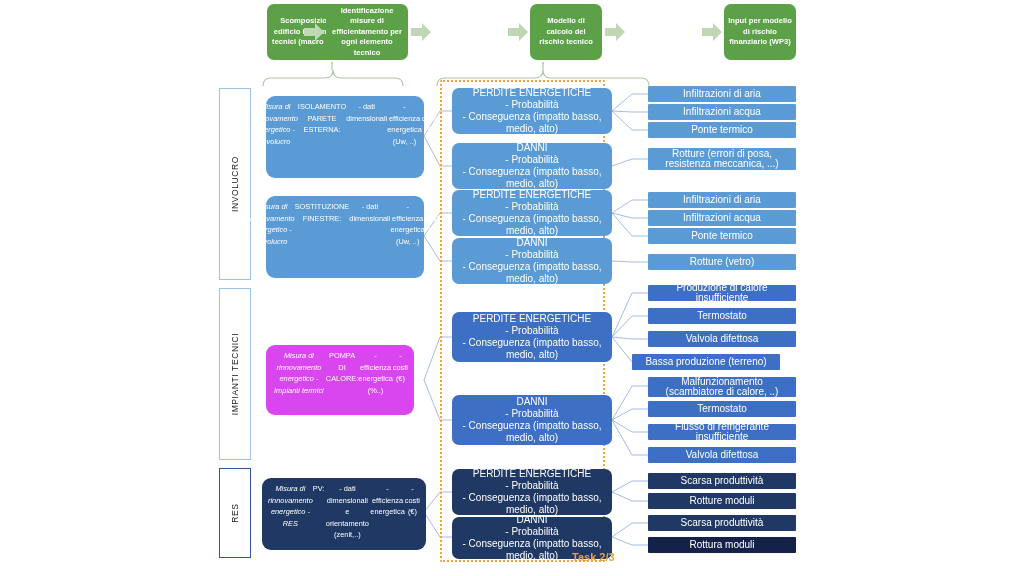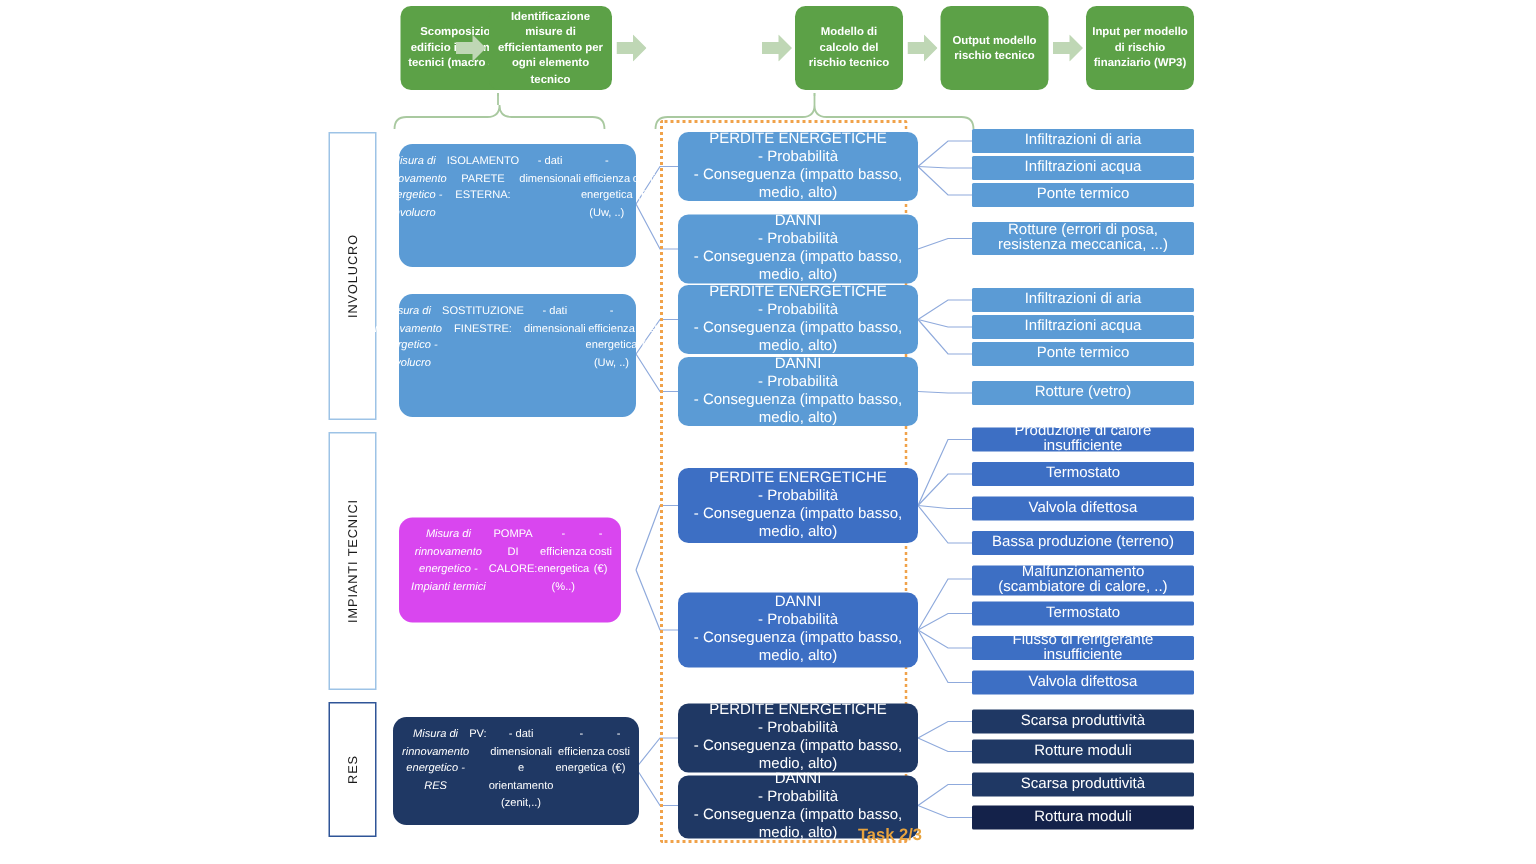--- a/index.html
+++ b/index.html
@@ -165,21 +165,20 @@
       </svg>
   </div>
 
   <div class="flow-box" style="left:530px;top:4px;width:72px;height:56px;">Modello di calcolo del rischio tecnico</div>
   <div class="flow-arrow" style="left:605px;top:23px;">
     <svg width="20" height="18" viewBox="0 0 20 18">
         <path d="M0 5 L11 5 L11 0 L20 9 L11 18 L11 13 L0 13 Z" fill="#BFD7B5"></path>
       </svg>
   </div>
 
-  <div class="flow-box" style="left:627px;top:4px;width:72px;height:56px;">Output modello rischio tecnico</div>
   <div class="flow-arrow" style="left:702px;top:23px;">
     <svg width="20" height="18" viewBox="0 0 20 18">
         <path d="M0 5 L11 5 L11 0 L20 9 L11 18 L11 13 L0 13 Z" fill="#BFD7B5"></path>
       </svg>
   </div>
 
   <div class="flow-box" style="left:724px;top:4px;width:72px;height:56px;">Input per modello di rischio finanziario (WP3)</div>
 
   <div id="task-frame" style="left:440px;top:80px;width:165px;height:482px;"></div>
   <div id="task-label" style="left:572px;top:551px;">Task 2/3</div>
@@ -275,21 +274,21 @@
   <div class="cause c-light" style="left:648px;top:148px;width:148px;height:22px;">Rotture (errori di posa, resistenza meccanica, ...)</div>
 
   <div class="cause c-light" style="left:648px;top:192px;width:148px;height:16px;">Infiltrazioni di aria</div>
   <div class="cause c-light" style="left:648px;top:210px;width:148px;height:16px;">Infiltrazioni acqua</div>
   <div class="cause c-light" style="left:648px;top:228px;width:148px;height:16px;">Ponte termico</div>
   <div class="cause c-light" style="left:648px;top:254px;width:148px;height:16px;">Rotture (vetro)</div>
 
   <div class="cause c-mid" style="left:648px;top:285px;width:148px;height:16px;">Produzione di calore insufficiente</div>
   <div class="cause c-mid" style="left:648px;top:308px;width:148px;height:16px;">Termostato</div>
   <div class="cause c-mid" style="left:648px;top:331px;width:148px;height:16px;">Valvola difettosa</div>
-  <div class="cause c-mid" style="left:648px;top:354px;width:148px;height:16px;">Bassa produzione (terreno)</div>
+  <div class="cause c-mid" style="left:632px;top:354px;width:148px;height:16px;">Bassa produzione (terreno)</div>
   <div class="cause c-mid" style="left:648px;top:377px;width:148px;height:20px;">Malfunzionamento (scambiatore di calore, ..)</div>
   <div class="cause c-mid" style="left:648px;top:401px;width:148px;height:16px;">Termostato</div>
   <div class="cause c-mid" style="left:648px;top:424px;width:148px;height:16px;">Flusso di refrigerante insufficiente</div>
   <div class="cause c-mid" style="left:648px;top:447px;width:148px;height:16px;">Valvola difettosa</div>
 
   <div class="cause c-dark" style="left:648px;top:473px;width:148px;height:16px;">Scarsa produttività</div>
   <div class="cause c-dark" style="left:648px;top:493px;width:148px;height:16px;">Rotture moduli</div>
   <div class="cause c-dark" style="left:648px;top:515px;width:148px;height:16px;">Scarsa produttività</div>
   <div class="cause c-darker" style="left:648px;top:537px;width:148px;height:16px;">Rottura moduli</div>
 

